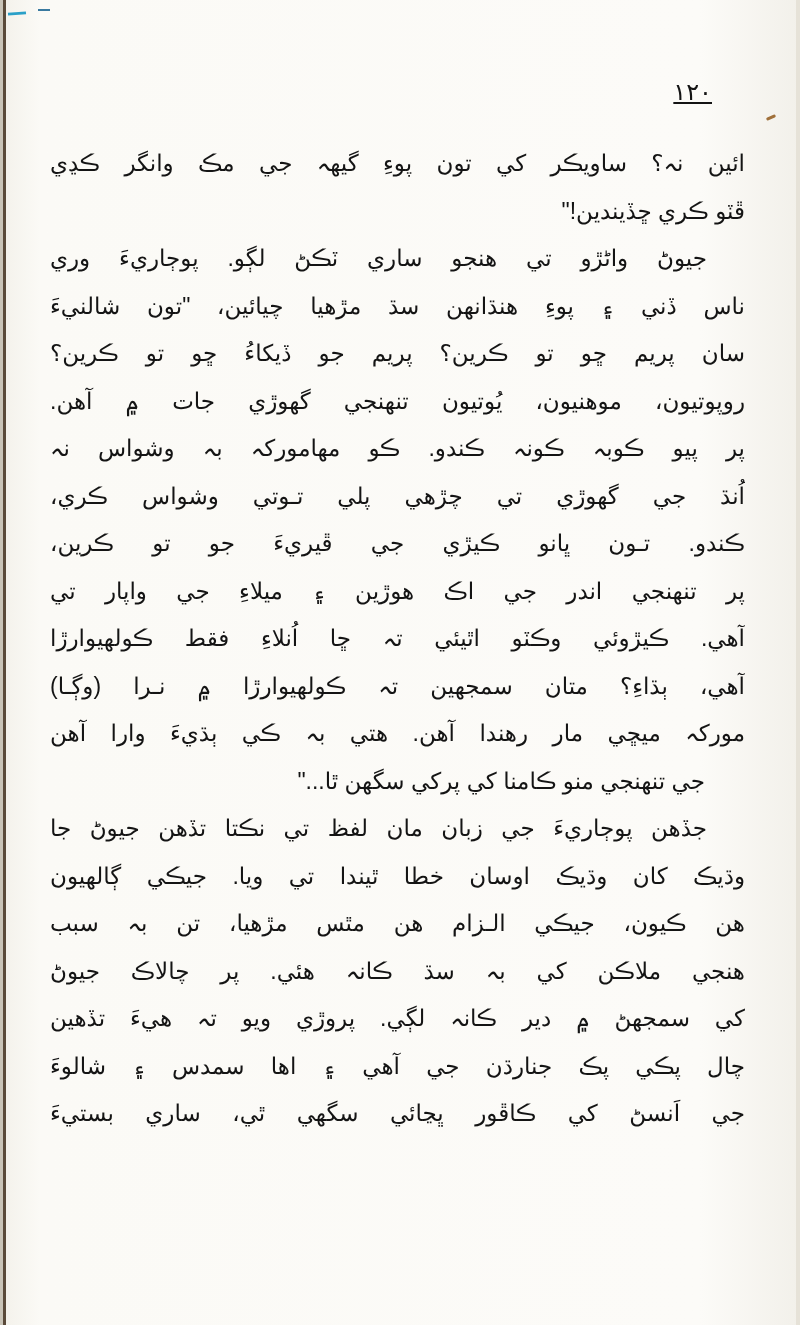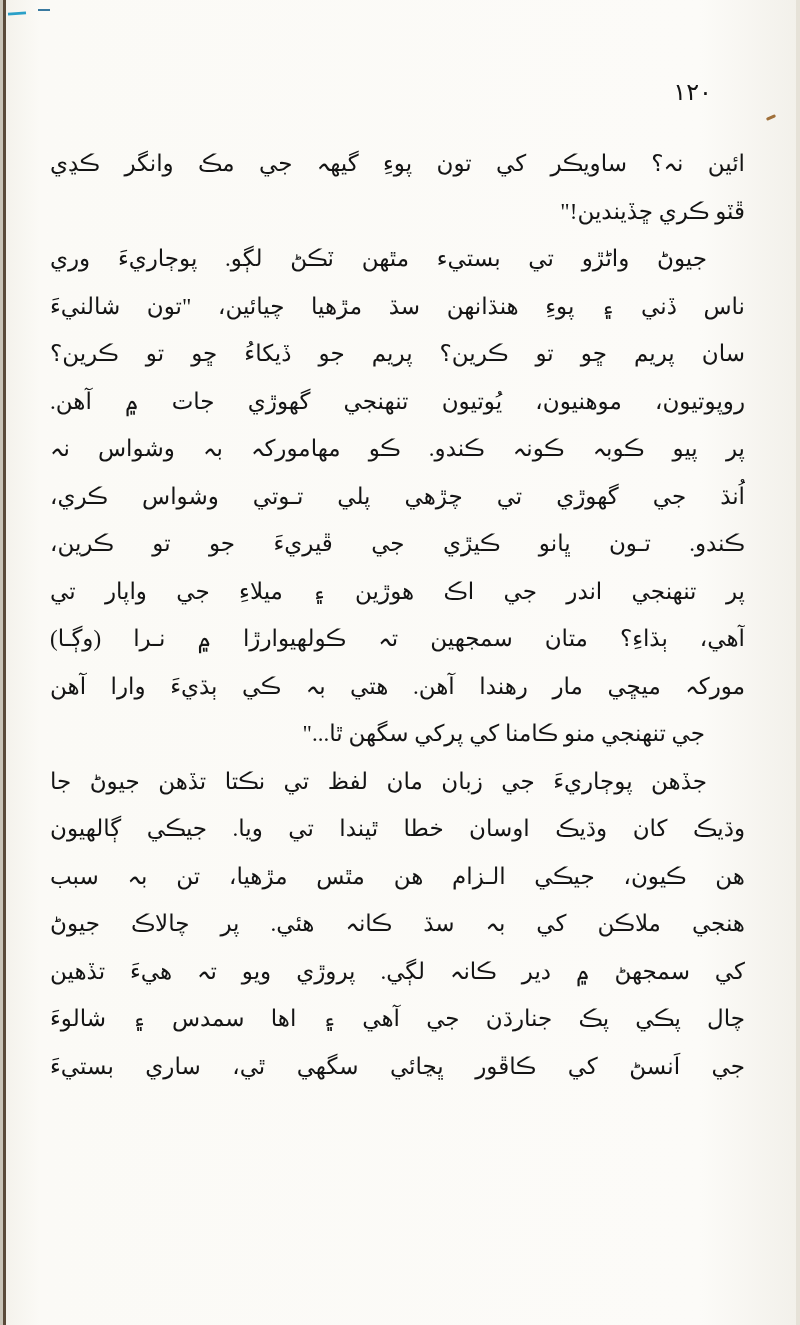--- a/index.html
+++ b/index.html
@@ -60,29 +60,30 @@
       background: #e6e2d8;
     }
     .page-number {
       position: absolute;
       right: 88px;
       top: 78px;
       font-family: "DejaVu Sans", sans-serif;
       font-size: 24px;
       direction: rtl;
       letter-spacing: 2px;
+      text-decoration: underline;
     }
     .text-block {
       position: absolute;
       left: 50px;
       top: 140px;
       width: 695px;
       direction: rtl;
       text-align: justify;
-      font-family: Liberation Serif, serif;
+      font-family: Liberation Sans, sans-serif;
       font-size: 23px;
       line-height: 47.5px;
     }
     .line {
       display: block;
       white-space: nowrap;
       overflow: hidden;
       height: 47.5px;
       text-align: justify;
       text-align-last: justify;
@@ -105,28 +106,29 @@
   <div class="speck" style="left:766px; top:116px;"></div>
   <div class="right-edge"></div>
 
   <div class="page-number">١٢٠</div>
 
   <div class="text-block">
 
     <span class="line">ائين نہ؟ ساويڪر کي تون پوءِ گيهہ جي مڪ وانگر ڪڍي</span>
     <span class="line short" style="padding-right:0;">ڦٽو ڪري ڇڏيندين!"</span>
 
-    <span class="line indent">جيوڻ واڻڙو تي بستيء مٿهن ٽڪڻ لڳو. پوڄاريءَ وري</span>
+    <span class="line indent">جيوڻ واڻڙو تي هنجو ساري ٽڪڻ لڳو. پوڄاريءَ وري</span>
     <span class="line">ناس ڏني ۽ پوءِ هنڌانهن سڌ مڙهيا چيائين، "تون شالنيءَ</span>
     <span class="line">سان پريم ڇو تو ڪرين؟ پريم جو ڏيکاءُ ڇو تو ڪرين؟</span>
     <span class="line">روپوتيون، موهنيون، يُوتيون تنهنجي گهوڙي جات ۾ آهن.</span>
     <span class="line">پر پيو ڪوبہ ڪونہ ڪندو. ڪو مهامورکہ بہ وشواس نہ</span>
     <span class="line">اُنڌ جي گهوڙي تي چڙهي پلي تـوتي وشواس ڪري،</span>
     <span class="line">ڪندو. تـون ڀانو ڪيڙي جي ڦيريءَ جو تو ڪرين،</span>
     <span class="line">پر تنهنجي اندر جي اڪ هوڙين ۽ ميلاءِ جي واپار تي</span>
+    <span class="line">آهي. ڪيڙوئي وڪٽو اٿيئي تہ ڇا اُنلاءِ فقط ڪولهيوارڙا</span>
     <span class="line">آهي، ٻڌاءِ؟ متان سمجهين تہ ڪولهيوارڙا ۾ نـرا (وڳـا)</span>
     <span class="line">مورکہ ميڇي مار رهندا آهن. هتي بہ ڪي ٻڌيءَ وارا آهن</span>
     <span class="line short" style="padding-right:40px;">جي تنهنجي منو ڪامنا کي پرکي سگهن ٿا..."</span>
 
     <span class="line indent">جڏهن پوڄاريءَ جي زبان مان لفظ تي نڪتا تڏهن جيوڻ جا</span>
     <span class="line">وڌيڪ کان وڌيڪ اوسان خطا ٿيندا تي ويا. جيڪي ڳالهيون</span>
     <span class="line">هن ڪيون، جيڪي الـزام هن مٿس مڙهيا، تن بہ سبب</span>
     <span class="line">هنجي ملاڪن کي بہ سڌ ڪانہ هئي. پر چالاڪ جيوڻ</span>
     <span class="line">کي سمجهڻ ۾ دير ڪانہ لڳي. پروڙي ويو تہ هيءَ تڏهين</span>
     <span class="line">چال پڪي پڪ جنارڌن جي آهي ۽ اها سمدس ۽ شالوءَ</span>

